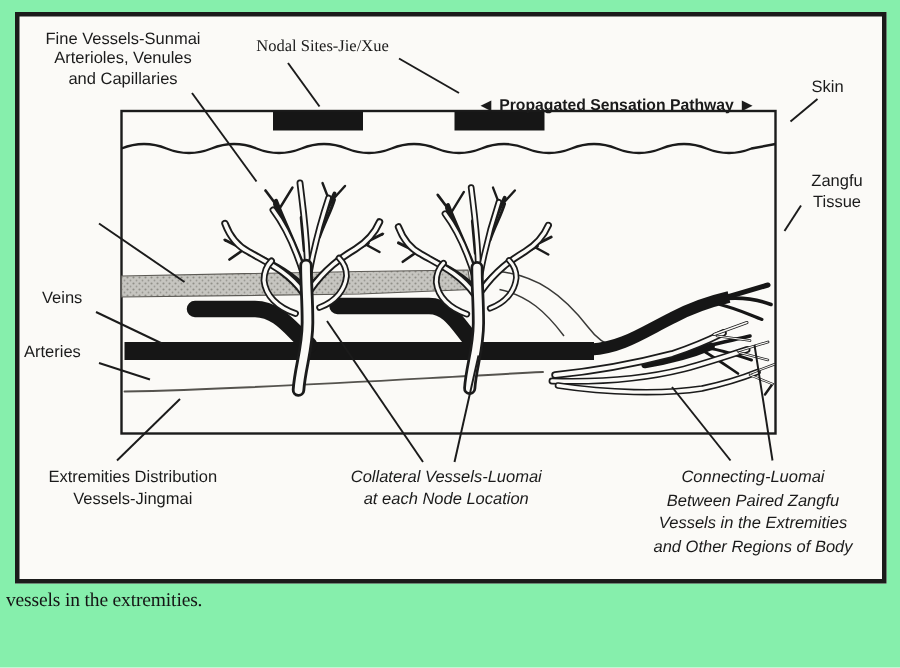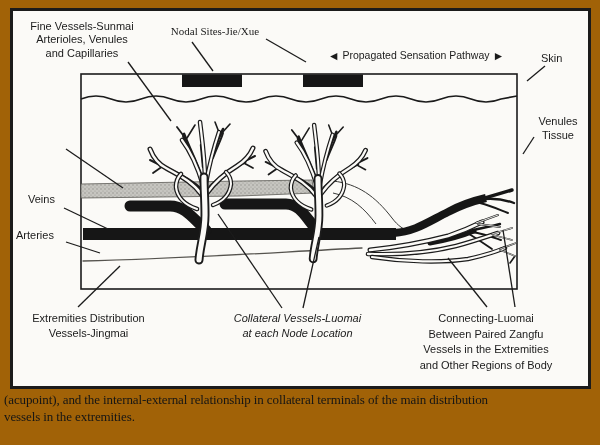--- a/index.html
+++ b/index.html
@@ -1,40 +1,40 @@
 <!DOCTYPE html>
 <html><head>
 <meta charset="utf-8">
 <style>
   html,body{margin:0;padding:0;}
   .page{
     position:relative;
     width:600px;height:445px;
-    background:#a16207;
+    background:#86efac;
     font-family:"Liberation Sans",sans-serif;
     color:#1b1b1b;
     overflow:hidden;
   }
   .figure-frame{
     position:absolute;
     left:10px;top:8px;width:575px;height:375px;
     border:3px solid #1b1b1b;
     background:#fbfaf7;
   }
   svg.art{position:absolute;left:0;top:0;z-index:1;}
   .lbl{
     position:absolute;z-index:2;
     font-size:11px;line-height:14.2px;
     color:#1b1b1b;text-align:center;
     white-space:nowrap;
   }
   .lbl.tight{line-height:13.4px;}
   .pathway{
-    position:absolute;z-index:2;left:318px;top:49px;width:196px;
-    text-align:center;font-weight:normal;font-size:10.5px;white-space:nowrap;
+    position:absolute;z-index:2;left:318px;top:63px;width:196px;
+    font-weight:bold;font-size:10.5px;white-space:nowrap;
   }
   .pathway .arr{font-size:12px;vertical-align:-1px;}
   .caption{
     position:absolute;left:4px;top:392px;width:596px;z-index:2;
     font-family:"Liberation Serif",serif;
     font-size:13px;line-height:16.5px;color:#151515;
     letter-spacing:-0.1px;
   }
   .caption .cline{white-space:nowrap;}
   .caption b{margin-right:7px;}
@@ -183,21 +183,21 @@
     <span class="arr">◄</span>
     <span>Propagated Sensation Pathway</span>
     <span class="arr">►</span>
   </div>
 
   <div class="lbl" style="left:541px;top:51px;text-align:center;">
     <span>Skin</span>
   </div>
 
   <div class="lbl" style="left:532px;top:114px;width:52px;">
-    <div>Venules</div>
+    <div>Zangfu</div>
     <div>Tissue</div>
   </div>
 
 
   <div class="lbl" style="left:28px;top:192px;">
     <span>Veins</span>
   </div>
 
   <div class="lbl" style="left:16px;top:228px;">
     <span>Arteries</span>
@@ -206,25 +206,24 @@
   <div class="lbl" style="left:16px;top:311px;width:145px;line-height:15px;">
     <div>Extremities Distribution</div>
     <div>Vessels-Jingmai</div>
   </div>
 
   <div class="lbl" style="left:220px;top:311px;width:155px;line-height:15px;font-style:italic;">
     <div>Collateral Vessels-Luomai</div>
     <div>at each Node Location</div>
   </div>
 
-  <div class="lbl" style="left:406px;top:311px;width:160px;line-height:15.5px;">
+  <div class="lbl" style="left:422px;top:311px;width:160px;line-height:15.5px;font-style:italic;">
     <div>Connecting-Luomai</div>
     <div>Between Paired Zangfu</div>
     <div>Vessels in the Extremities</div>
     <div>and Other Regions of Body</div>
   </div>
 
   <div class="caption">
-    <div class="cline">(acupoint), and the internal-external relationship in collateral terminals of the main distribution</div>
     <div class="cline">vessels in the extremities.</div>
   </div>
 
 </div>
 
 </body></html>

